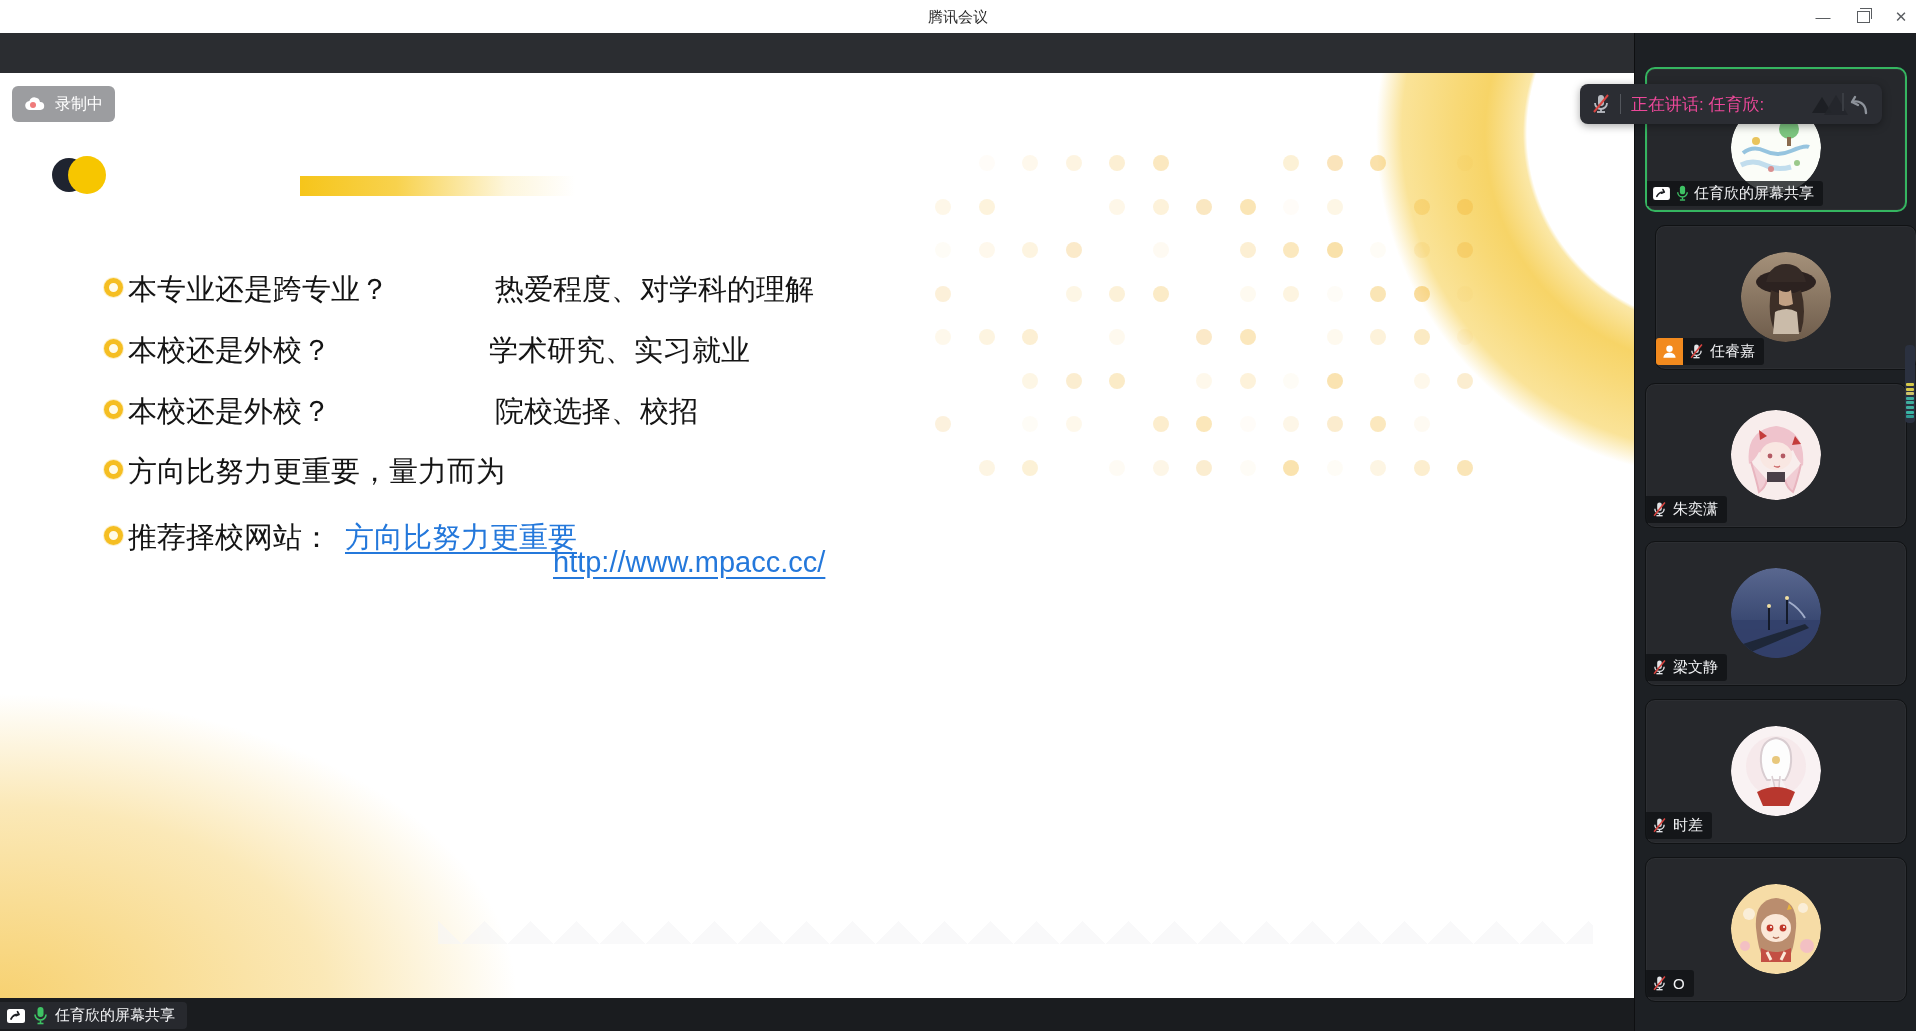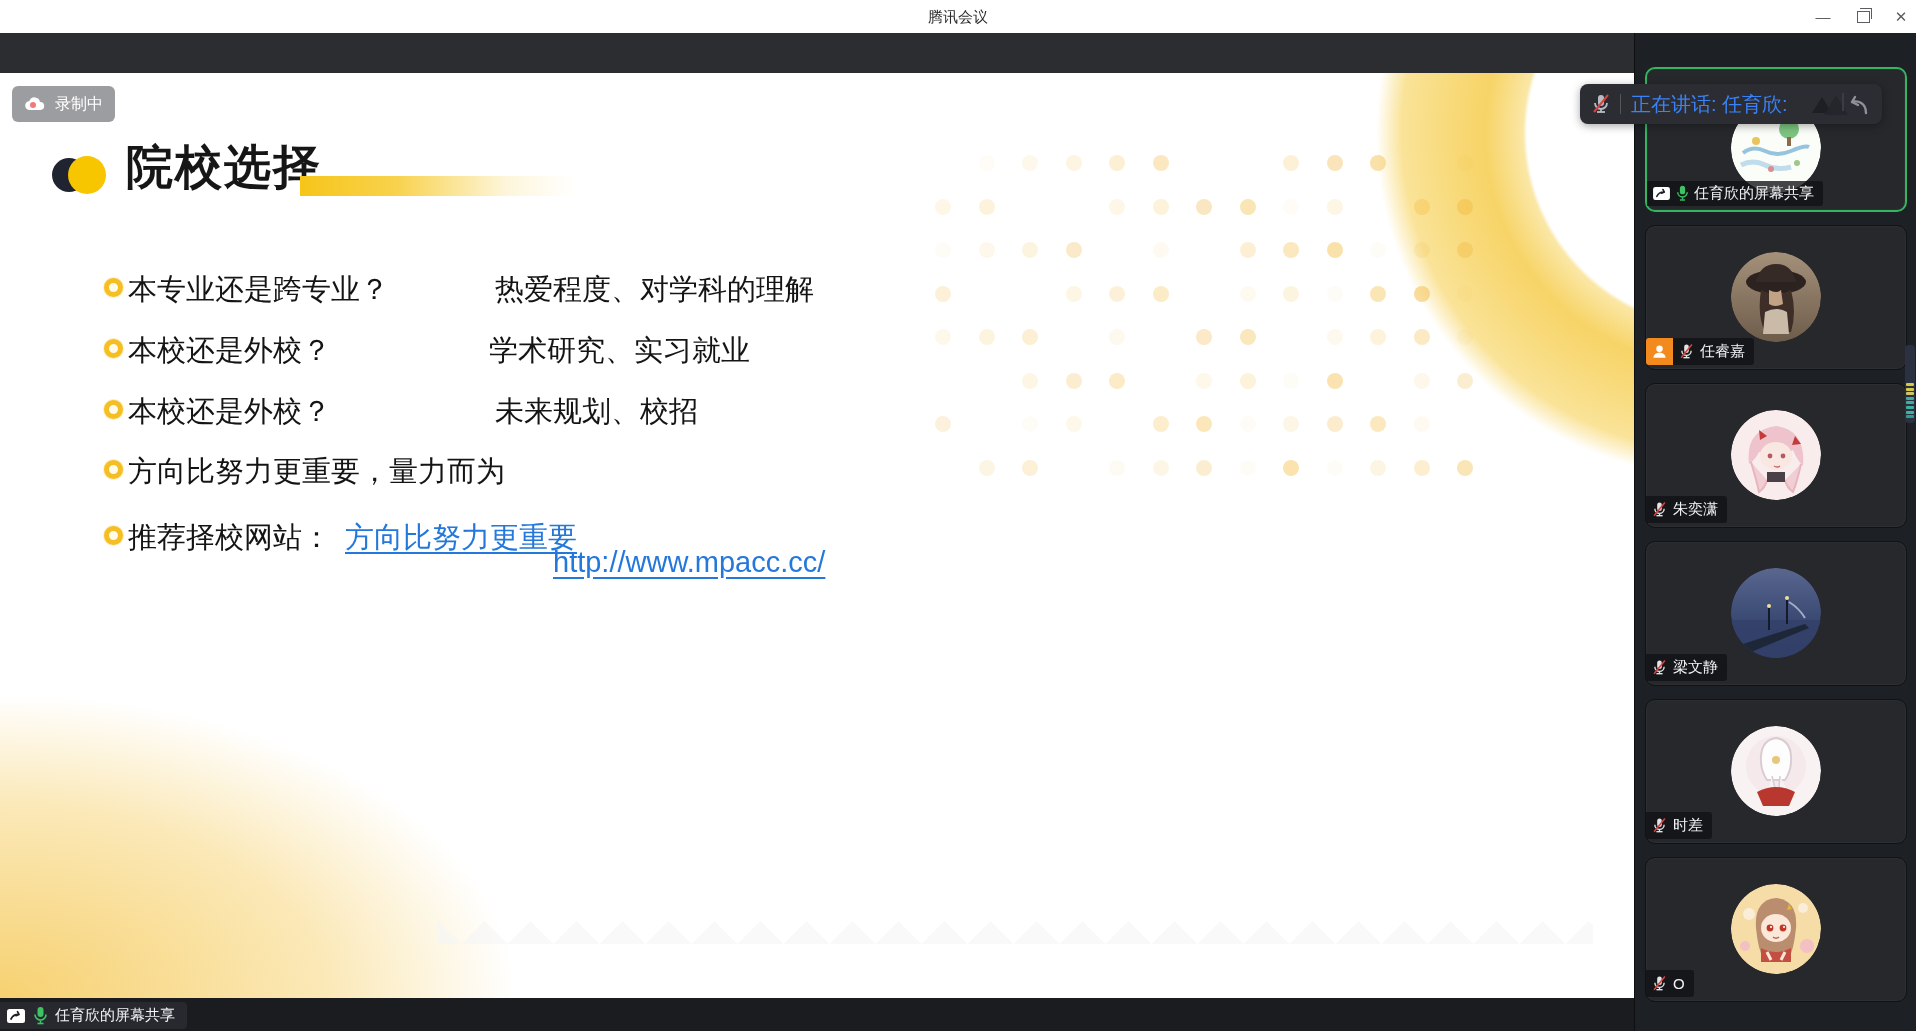--- a/index.html
+++ b/index.html
@@ -63,21 +63,21 @@
 
   
   #record-badge{left:12px;top:86px;width:103px;height:36px;border-radius:6px;
     background:rgba(148,150,153,.93);display:flex;align-items:center;gap:9px;padding-left:12px;box-sizing:border-box;}
   #record-badge span{color:#ffffff;font-size:16px;}
 
   
   #toast{left:1580px;top:84px;width:302px;height:40px;border-radius:8px;background:#2b2d33;
     display:flex;align-items:center;z-index:60;box-shadow:0 2px 8px rgba(0,0,0,.35);}
   #toast-divider{width:1px;height:20px;background:#53565c;margin:0 10px 0 8px;}
-  #toast-text{color:#3b82f6;font-size:20px;flex:1;}
+  #toast-text{color:#ec4899;font-size:17px;flex:1;}
   #toast-arrows{margin-right:8px;}
 
   
   #sidebar{left:1634px;top:33px;width:282px;height:998px;background:#1d2024;border-left:1px solid #0e0f11;box-sizing:border-box;}
   .tile{position:absolute;left:10px;width:262px;height:145px;background:#26282c;border-radius:10px;
         border:1px solid #101214;box-sizing:border-box;box-shadow:inset 0 0 0 1px rgba(255,255,255,.03);}
   .tile.active{border:2px solid #35b560;}
   .tile .avatar{position:absolute;left:50%;top:26px;transform:translateX(-50%);width:90px;height:90px;border-radius:50%;overflow:hidden;}
   .tile-label{position:absolute;left:0;bottom:4px;display:flex;align-items:stretch;max-width:98%;}
   .label-pill{display:flex;align-items:center;gap:5px;background:rgba(16,18,21,.78);
@@ -192,38 +192,37 @@
       <div class="dot" style="left: 1326.5px; top: 386.5px; opacity: 0.05;"></div>
       <div class="dot" style="left: 1370px; top: 386.5px; opacity: 0.15;"></div>
       <div class="dot" style="left: 1413.5px; top: 386.5px; opacity: 0.26;"></div>
       <div class="dot" style="left: 1457px; top: 386.5px; opacity: 0.39;"></div>
     </div>
   <div id="corner-glow"></div>
   <div id="watermark-band"></div>
 
   <div class="abs" id="logo-dark"></div>
   <div class="abs" id="logo-yellow"></div>
-  <div class="abs" id="slide-title">院校选择</div>
   <div class="abs" id="title-bar-accent"></div>
 
   <div id="bullets">
       <div class="bullet-row" style="top: 197px;">
         <span class="ring-bullet"></span>
         <span class="b-left">本专业还是跨专业？</span>
         <span class="b-right" style="left: 391px;">热爱程度、对学科的理解</span>
       </div>
       <div class="bullet-row" style="top: 258px;">
         <span class="ring-bullet"></span>
         <span class="b-left">本校还是外校？</span>
         <span class="b-right" style="left: 385px;">学术研究、实习就业</span>
       </div>
       <div class="bullet-row" style="top: 319px;">
         <span class="ring-bullet"></span>
         <span class="b-left">本校还是外校？</span>
-        <span class="b-right" style="left: 391px;">未来规划、校招</span>
+        <span class="b-right" style="left: 391px;">院校选择、校招</span>
       </div>
       <div class="bullet-row" style="top: 379px;">
         <span class="ring-bullet"></span>
         <span class="b-left">方向比努力更重要，量力而为</span>
       </div>
       <div class="bullet-row" style="top: 445px;">
         <span class="ring-bullet"></span>
         <span class="b-left">推荐择校网站：</span>
         <a class="b-link" href="#" style="position: absolute; top: 0px; left: 241px;">方向比努力更重要</a>
         <a class="b-link" href="#" style="position: absolute; top: 4px; left: 449px; margin-top: 24px;">http://www.mpacc.cc/</a>
@@ -282,21 +281,21 @@
           <svg width="13" height="19" viewBox="0 0 15 20">
             <rect x="4.5" y="1" width="6" height="10" rx="3" fill="#3ec264"></rect>
             <path d="M2 8.5 a5.5 5.5 0 0 0 11 0" fill="none" stroke="#3ec264" stroke-width="1.6"></path>
             <line x1="7.5" y1="14.5" x2="7.5" y2="17" stroke="#3ec264" stroke-width="1.6"></line>
             <line x1="4.5" y1="17.5" x2="10.5" y2="17.5" stroke="#3ec264" stroke-width="1.6"></line>
           </svg>
           <span class="nm">任育欣的屏幕共享</span>
         </span>
       </div>
     </div>
-    <div class="tile" style="top: 192px;">
+    <div class="tile" style="top: 192px; margin-left: 10px;">
       <div class="avatar">
         <svg width="90" height="90" viewBox="0 0 90 90">
           <defs>
             <linearGradient id="hw" x1="0" y1="0" x2="0" y2="1">
               <stop offset="0" stop-color="#a5917a"></stop>
               <stop offset="1" stop-color="#6e5c4b"></stop>
             </linearGradient>
           </defs>
           <circle cx="45" cy="45" r="45" fill="url(#hw)"></circle>
           <ellipse cx="45" cy="30" rx="30" ry="12" fill="#2c2220"></ellipse>

